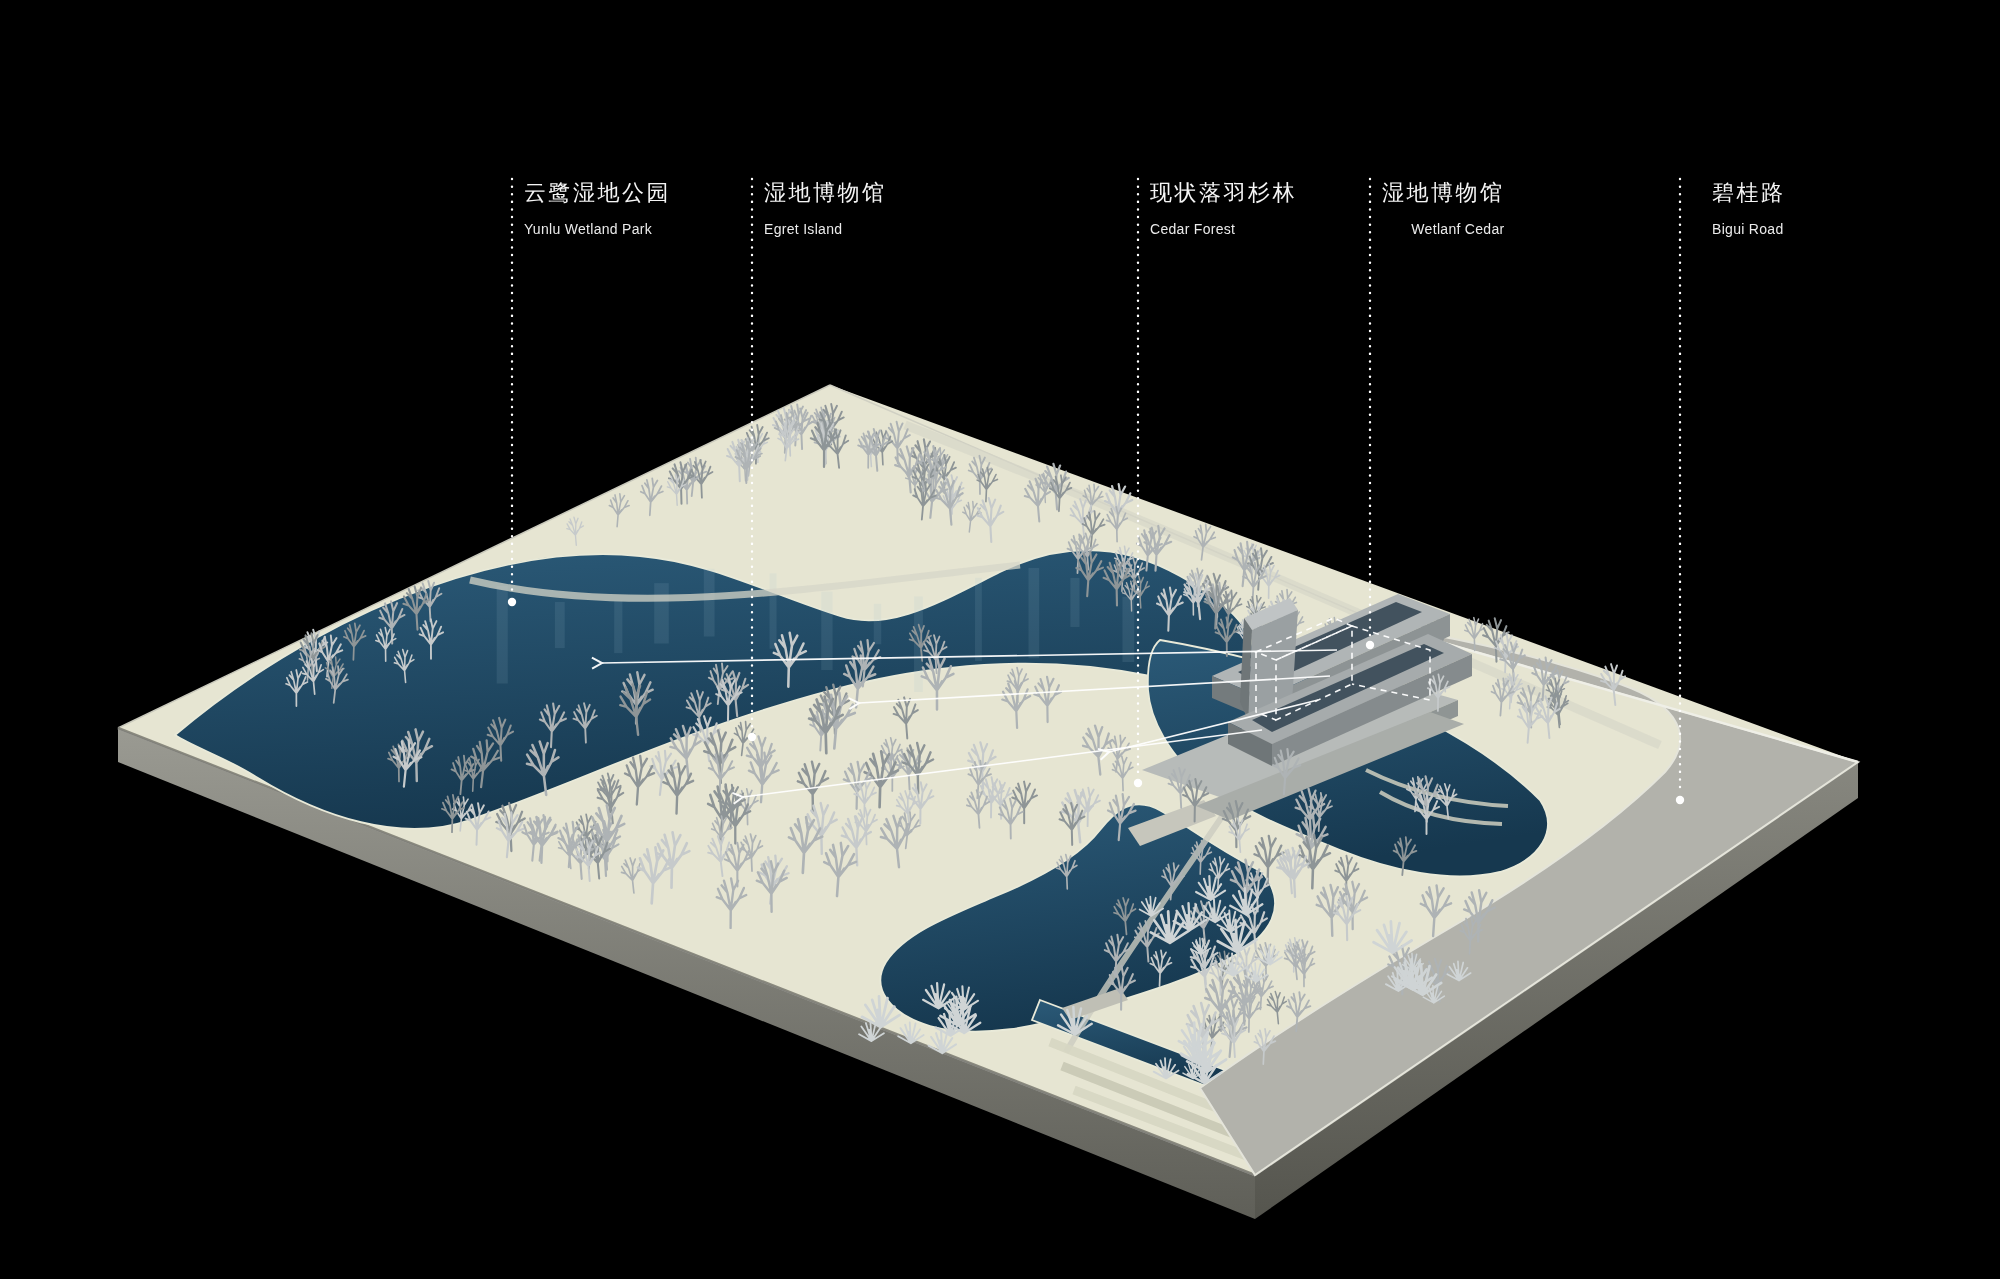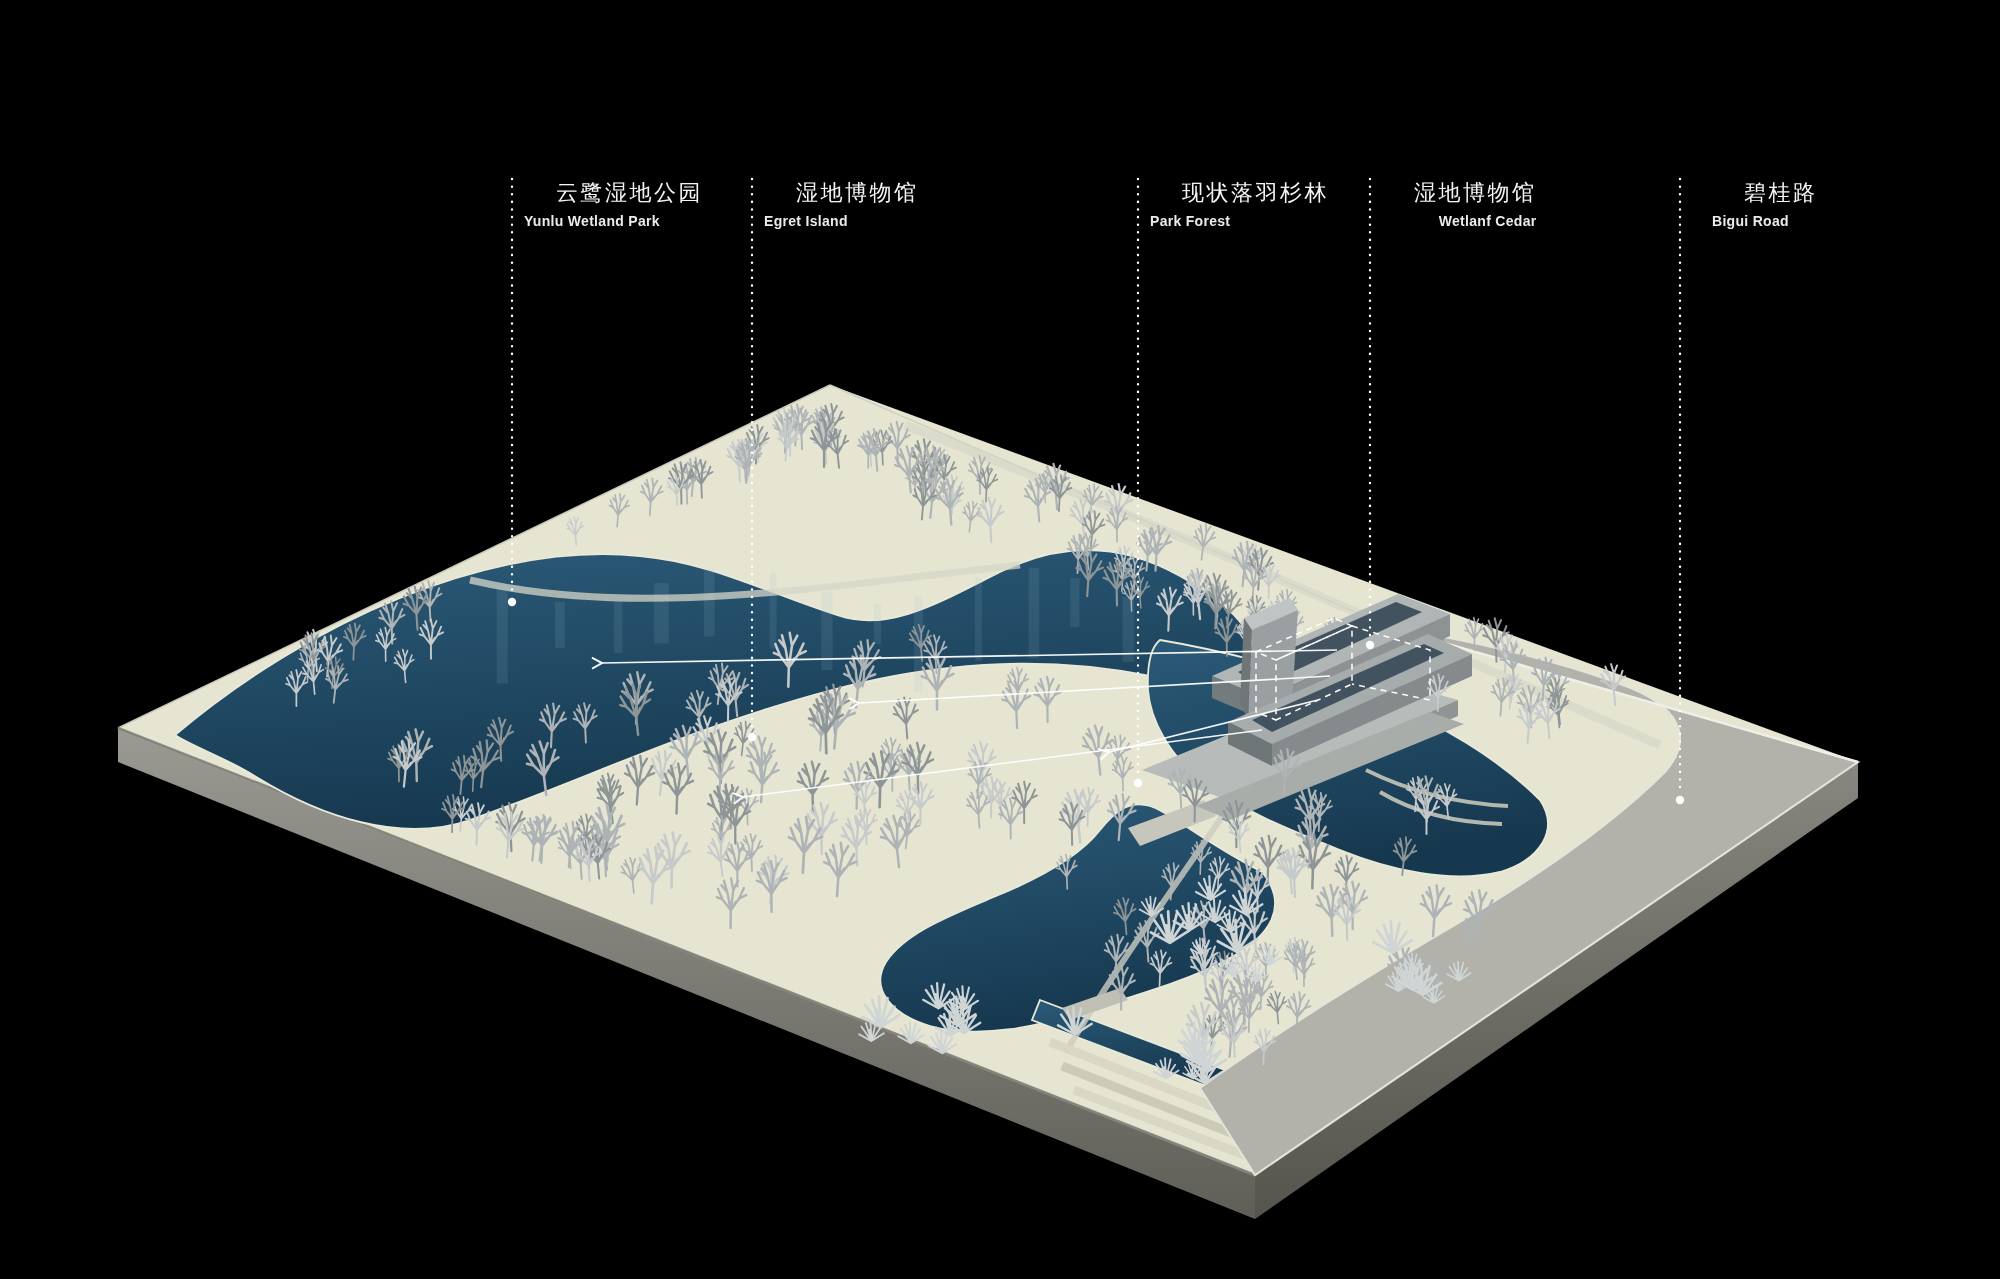--- a/index.html
+++ b/index.html
@@ -1,21 +1,21 @@
 <!DOCTYPE html>
 <html><head>
 <meta charset="utf-8">
 <style>
   html,body{margin:0;padding:0;background:#000;}
   #stage{position:relative;width:2000px;height:1279px;background:#000;overflow:hidden;
          font-family:"Liberation Sans","DejaVu Sans",sans-serif;}
   #scene{position:absolute;left:0;top:0;}
   .label{position:absolute;color:#f5f5f5;white-space:nowrap;}
-  .label .zh{font-size:22px;font-weight:500;letter-spacing:2.5px;line-height:1.1;margin-left:32px;}
-  .label .en{font-size:14px;font-weight:700;letter-spacing:.3px;margin-top:8px;opacity:.96;}
+  .label .zh{font-size:22px;font-weight:500;letter-spacing:2.5px;line-height:1.1;}
+  .label .en{font-size:14px;font-weight:400;letter-spacing:.3px;margin-top:16px;opacity:.96;}
 </style>
 </head>
 <body>
 
 <div id="stage">
   <svg id="scene" width="2000" height="1279" viewBox="0 0 2000 1279" xmlns="http://www.w3.org/2000/svg">
       <defs>
         <linearGradient id="gw" x1="0" y1="0" x2="0.25" y2="1">
           <stop offset="0" stop-color="#2b5a78"></stop>
           <stop offset="1" stop-color="#16384f"></stop>
@@ -480,21 +480,21 @@
     <div class="label" style="left: 524px; top: 181px;">
       <div class="zh">云鹭湿地公园</div>
       <div class="en">Yunlu Wetland Park</div>
     </div>
     <div class="label" style="left: 764px; top: 181px;">
       <div class="zh">湿地博物馆</div>
       <div class="en">Egret Island</div>
     </div>
     <div class="label" style="left: 1150px; top: 181px;">
       <div class="zh">现状落羽杉林</div>
-      <div class="en">Park Forest</div>
+      <div class="en">Cedar Forest</div>
     </div>
     <div class="label" style="left: 1382px; top: 181px; text-align: right;">
       <div class="zh">湿地博物馆</div>
       <div class="en">Wetlanf Cedar</div>
     </div>
     <div class="label" style="left: 1712px; top: 181px;">
       <div class="zh">碧桂路</div>
       <div class="en">Bigui Road</div>
     </div>
   </div>

